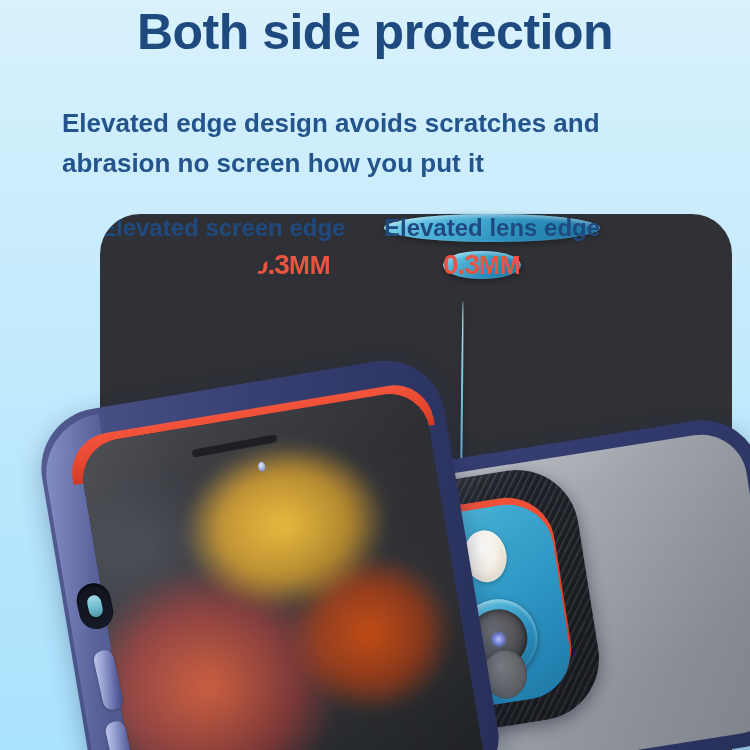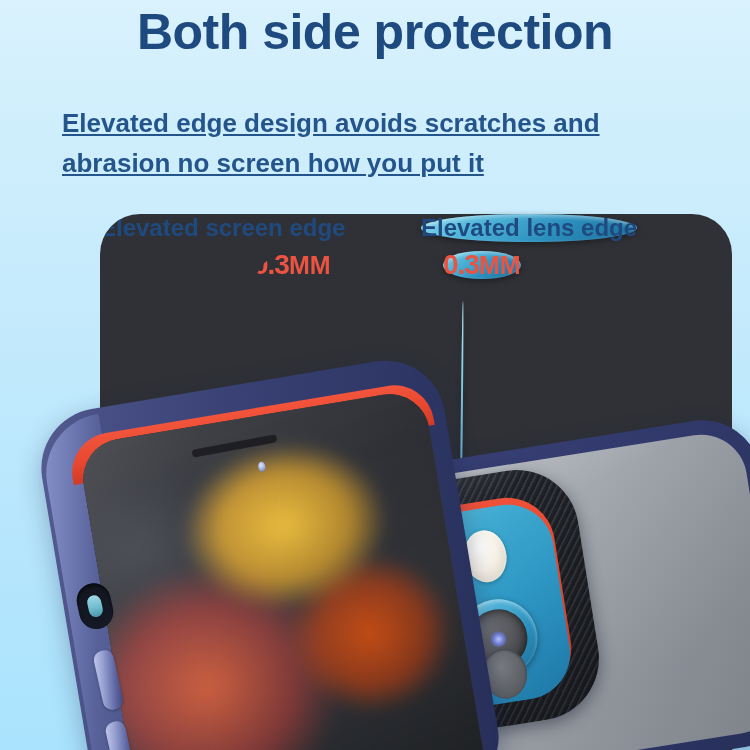--- a/index.html
+++ b/index.html
@@ -32,31 +32,31 @@
   .subtitle {
     position: absolute;
     left: 62px;
     top: 104px;
     width: 620px;
     font-size: 26px;
     font-weight: 600;
     color: #24548c;
     line-height: 1.52;
   }
-  .subtitle .ln { display: block; text-decoration: underline; }
+  .subtitle .ln { display: block; }
 
   .cap {
     position: absolute;
     font-size: 24px;
     font-weight: 600;
     color: #1f4a80;
     white-space: nowrap;
   }
   .cap.screen { left: 100px; top: 214px; }
-  .cap.lens   { left: 421px; top: 214px; }
+  .cap.lens   { left: 384px; top: 214px; }
 
   .meas {
     position: absolute;
     color: #ec5340;
     white-space: nowrap;
     font-weight: 800;
     line-height: 1;
   }
   .meas .num {
     font-size: 28px;

